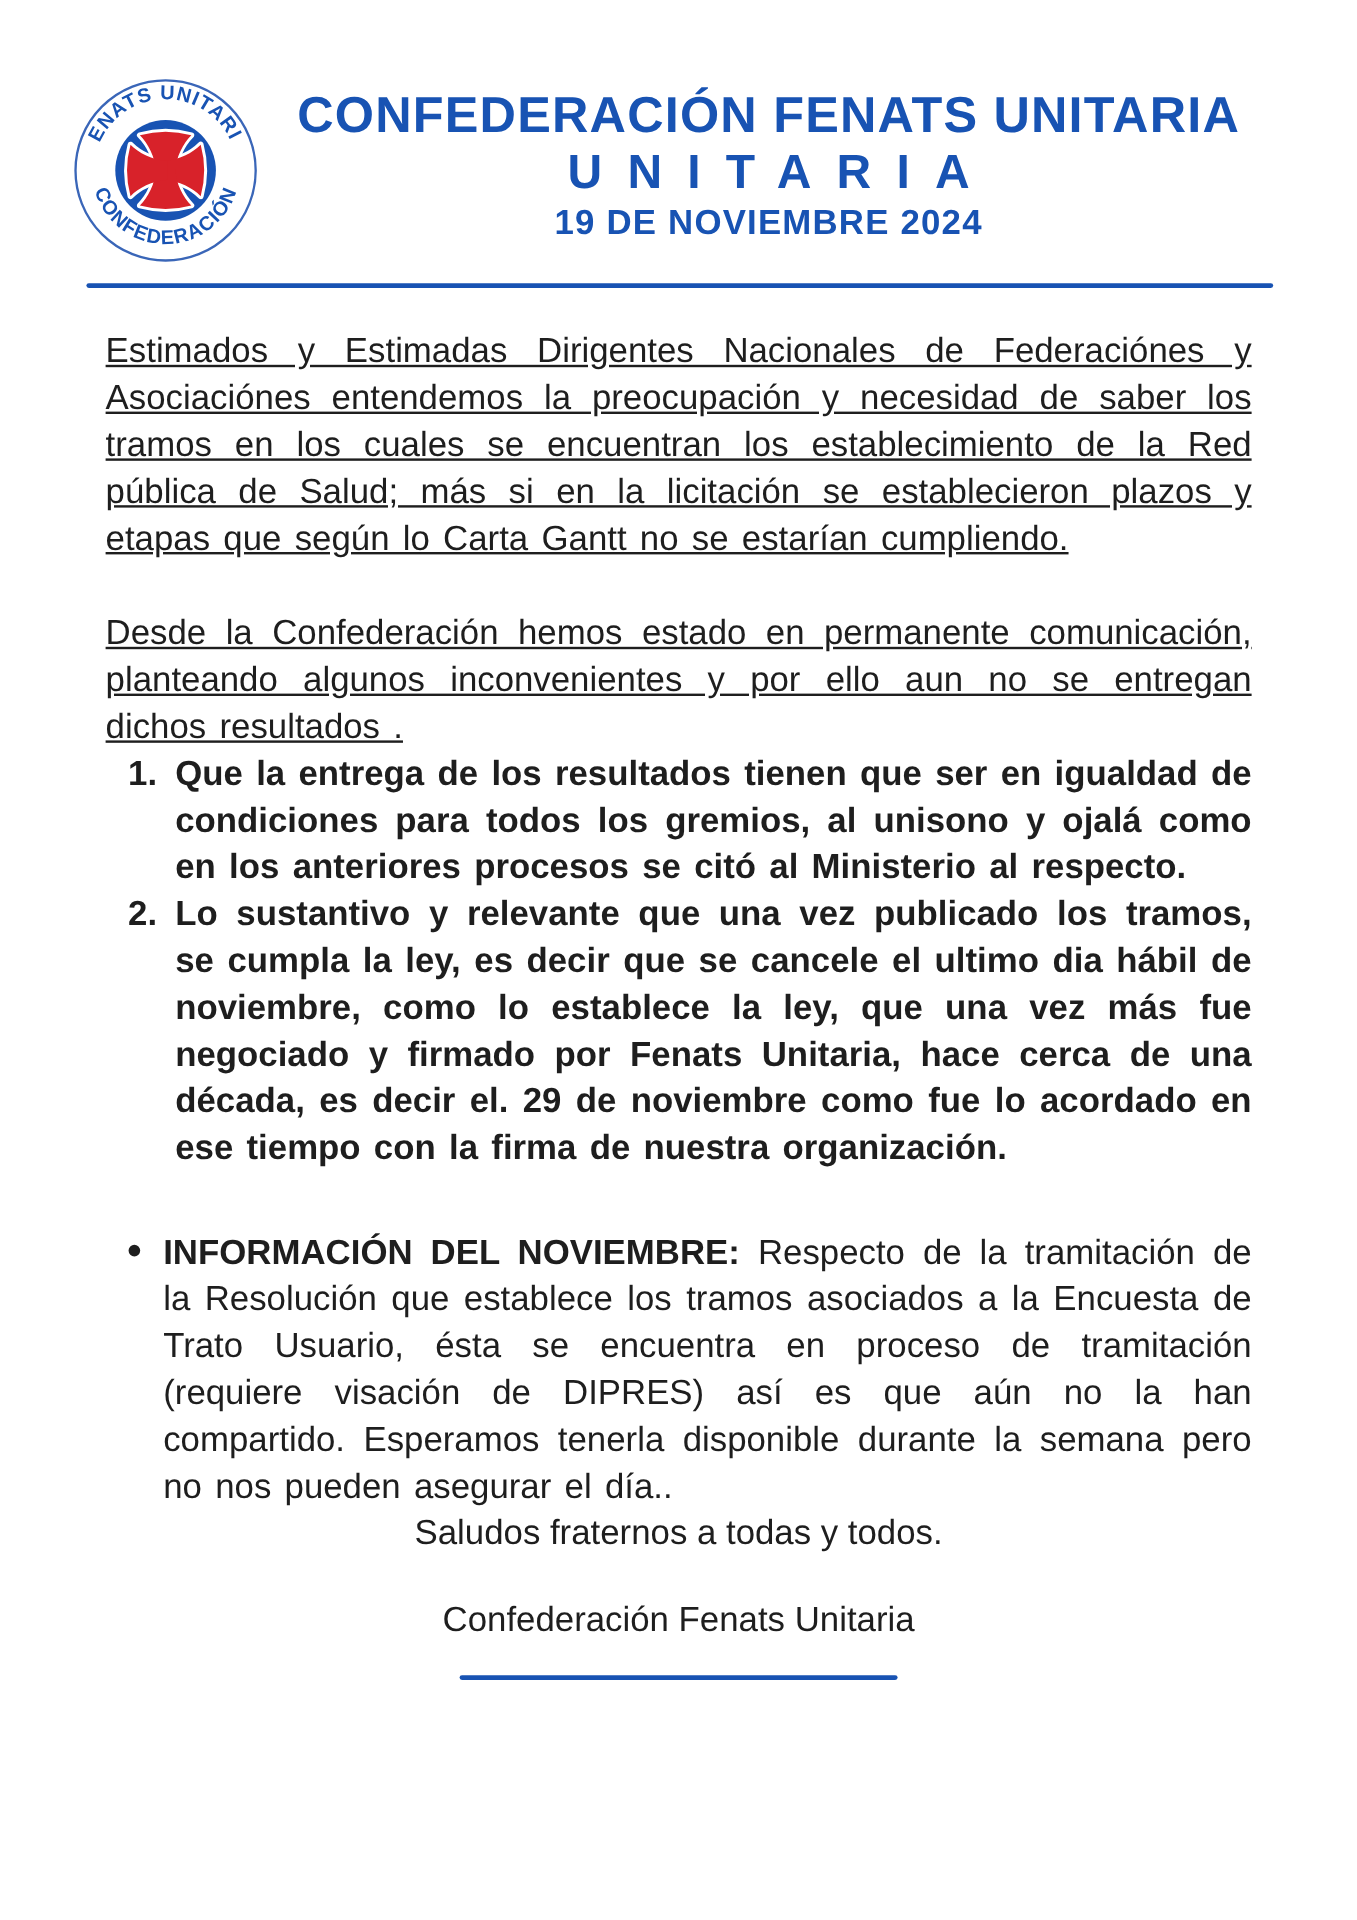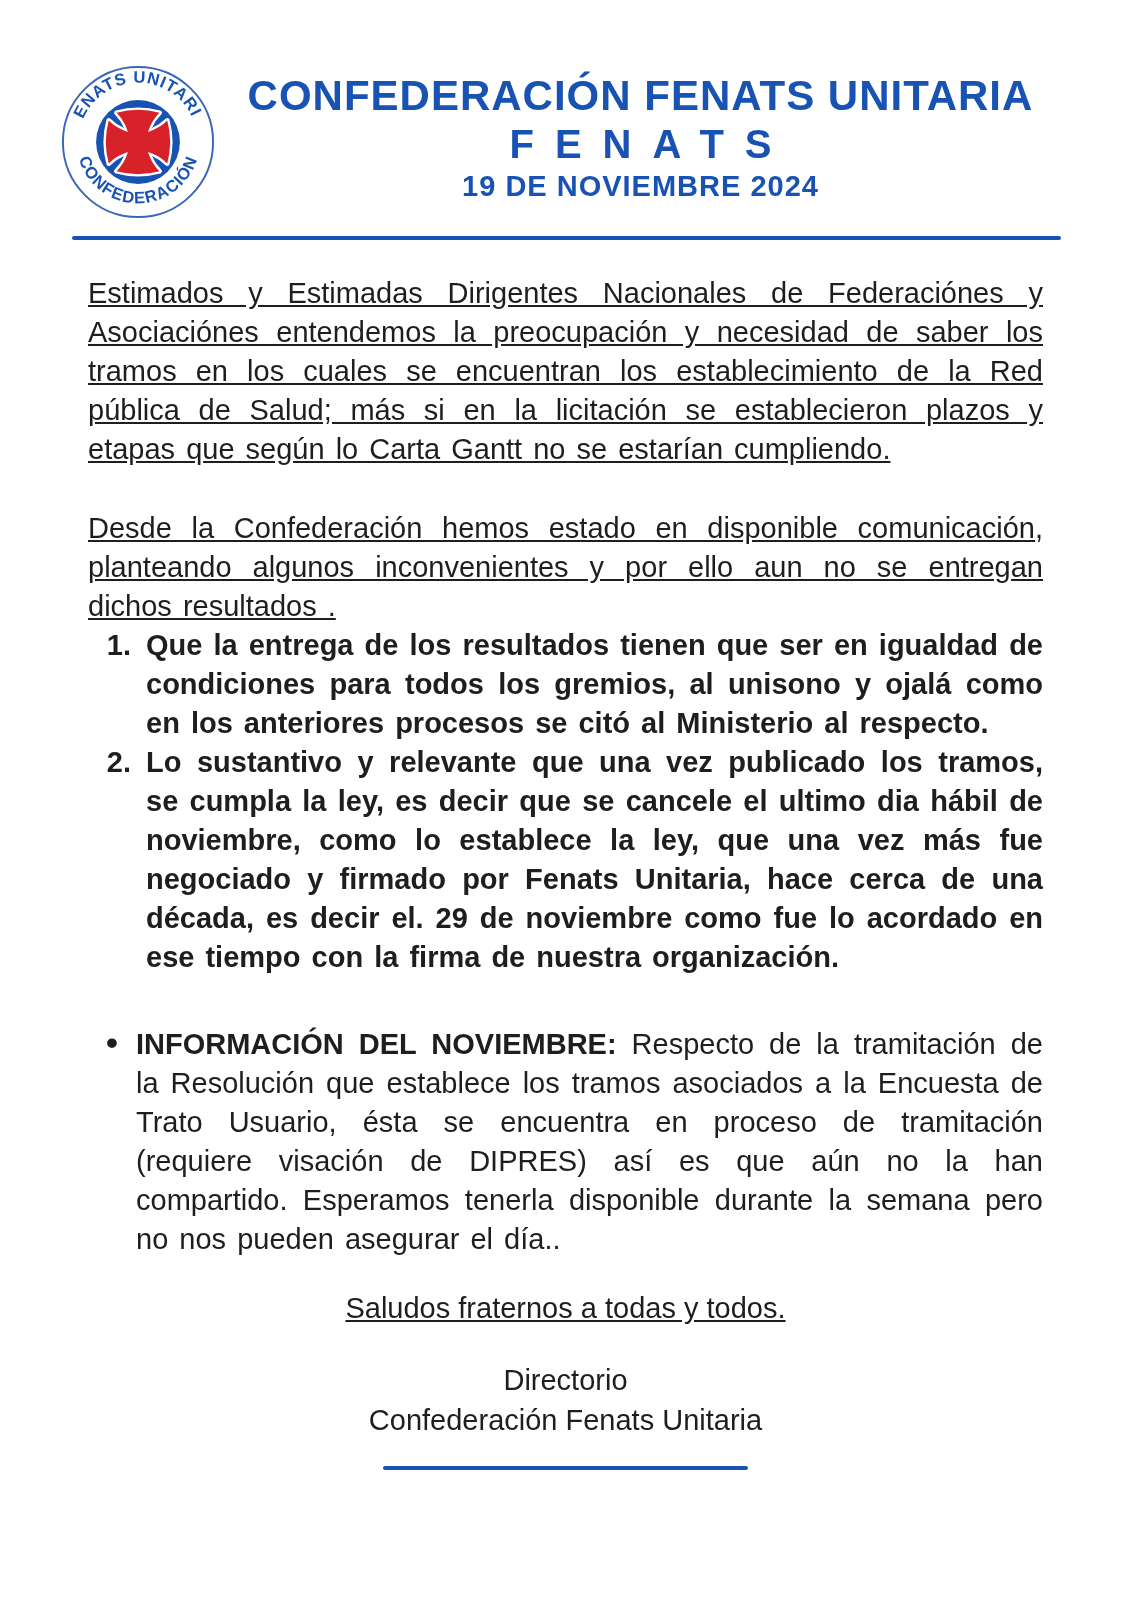--- a/index.html
+++ b/index.html
@@ -28,21 +28,21 @@
   .content{margin:34px 88px 0 88px;font-size:29px;line-height:39px;text-align:justify;word-spacing:3px;}
   .para{margin:0;text-decoration:underline;}
   .para.gap-after{margin-bottom:40px;}
   ol.points{margin:0;padding:0 0 0 54px;}
   ol.points li{margin:0;padding-left:4px;font-weight:bold;}
   .bullet-row{position:relative;margin-top:48px;padding-left:48px;}
   .bullet-glyph{position:absolute;left:18px;top:-2px;font-size:34px;font-weight:bold;}
   .bullet-label{font-weight:bold;}
 
   
-  .salutation{margin-top:30px;text-align:center;font-size:29px;line-height:39px;color:var(--body-text);text-decoration:underline;}
+  .salutation{text-align:center;font-size:29px;line-height:39px;color:var(--body-text);}
   .signature{margin-top:32px;text-align:center;font-size:29px;line-height:40px;color:var(--body-text);}
   .footer-rule{width:365px;height:4px;background:var(--brand-blue);margin:26px auto 0 auto;border-radius:2px;}
 
   
   .badge-arc-text{fill:var(--brand-blue);font-family:"Liberation Sans", sans-serif;font-weight:bold;font-size:17px;letter-spacing:1px;}
 </style>
 </head>
 <body>
 
 <div class="page">
@@ -73,45 +73,44 @@
           <path d="M -8 2 C -9 -12 -15 -23 -22 -30 Q 0 -36 22 -30 C 15 -23 9 -12 8 2 Z"></path>
           <path transform="rotate(90)" d="M -8 2 C -9 -12 -15 -23 -22 -30 Q 0 -36 22 -30 C 15 -23 9 -12 8 2 Z"></path>
           <path transform="rotate(180)" d="M -8 2 C -9 -12 -15 -23 -22 -30 Q 0 -36 22 -30 C 15 -23 9 -12 8 2 Z"></path>
           <path transform="rotate(270)" d="M -8 2 C -9 -12 -15 -23 -22 -30 Q 0 -36 22 -30 C 15 -23 9 -12 8 2 Z"></path>
         </g>
       </g>
     </svg>
 
     <div class="header-text">
       <div class="title">CONFEDERACIÓN FENATS UNITARIA</div>
-      <div class="subtitle">FENATS</div>
+      <div class="subtitle">UNITARIA</div>
       <div class="doc-date">19 DE NOVIEMBRE 2024</div>
     </div>
   </div>
   <div class="header-rule"></div>
 
   <div class="content">
 
     <p class="para gap-after">Estimados y Estimadas Dirigentes Nacionales de Federaciónes y Asociaciónes entendemos la preocupación y necesidad de saber los tramos en los cuales se encuentran los establecimiento de la Red pública de Salud; más si en la licitación se establecieron plazos y etapas que según lo Carta Gantt no se estarían cumpliendo.</p>
 
-    <p class="para">Desde la Confederación hemos estado en disponible comunicación, planteando algunos inconvenientes y por ello aun no se entregan dichos resultados .</p>
+    <p class="para">Desde la Confederación hemos estado en permanente comunicación, planteando algunos inconvenientes y por ello aun no se entregan dichos resultados .</p>
 
     <ol class="points">
       <li>Que la entrega de los resultados tienen que ser en igualdad de condiciones para todos los gremios, al unisono y ojalá como en los anteriores procesos se citó al Ministerio al respecto.</li>
       <li>Lo sustantivo y relevante que una vez publicado los tramos, se cumpla la ley, es decir que se cancele el ultimo dia hábil de noviembre, como lo establece la ley, que una vez más fue negociado y firmado por Fenats Unitaria, hace cerca de una década, es decir el. 29 de noviembre como fue lo acordado en ese tiempo con la firma de nuestra organización.</li>
     </ol>
 
     <div class="bullet-row">
       <span class="bullet-glyph">•</span>
       <span class="bullet-label">INFORMACIÓN DEL NOVIEMBRE:</span><span> Respecto de la tramitación de la Resolución que establece los tramos asociados a la Encuesta de Trato Usuario, ésta se encuentra en proceso de tramitación (requiere visación de DIPRES) así es que aún no la han compartido. Esperamos tenerla disponible durante la semana pero no nos pueden asegurar el día..</span>
     </div>
   </div>
 
   <div class="salutation">Saludos fraternos a todas y todos.</div>
 
   <div class="signature">
-    <div>Directorio</div>
     <div>Confederación Fenats Unitaria</div>
   </div>
 
   <div class="footer-rule"></div>
 
 </div>
 
 </body></html>

